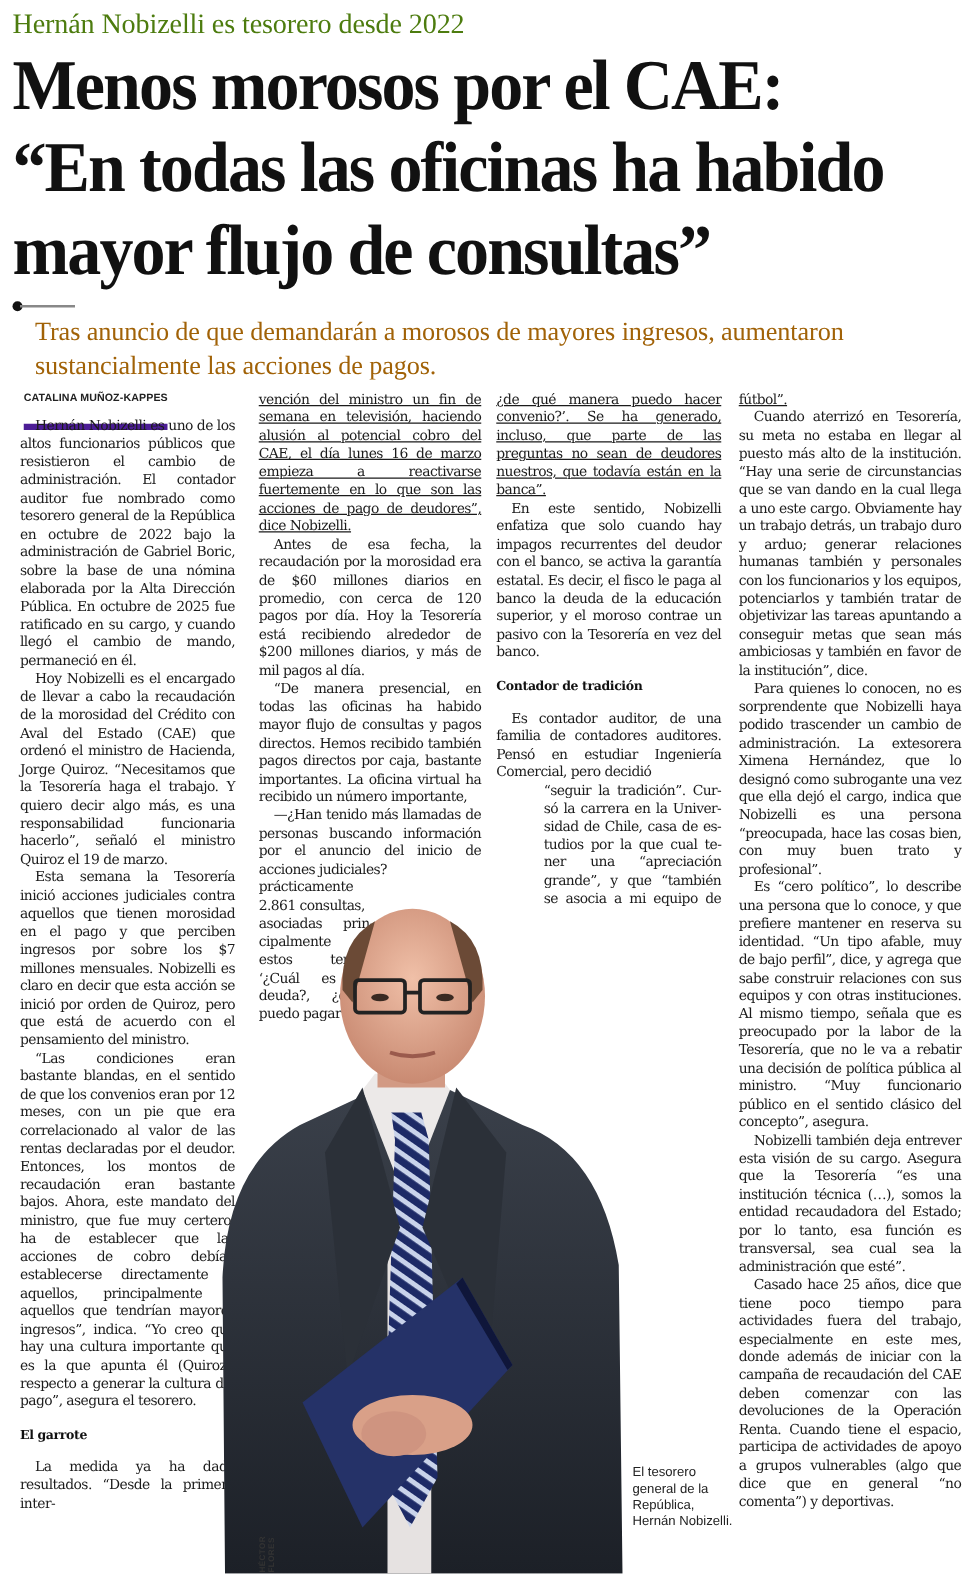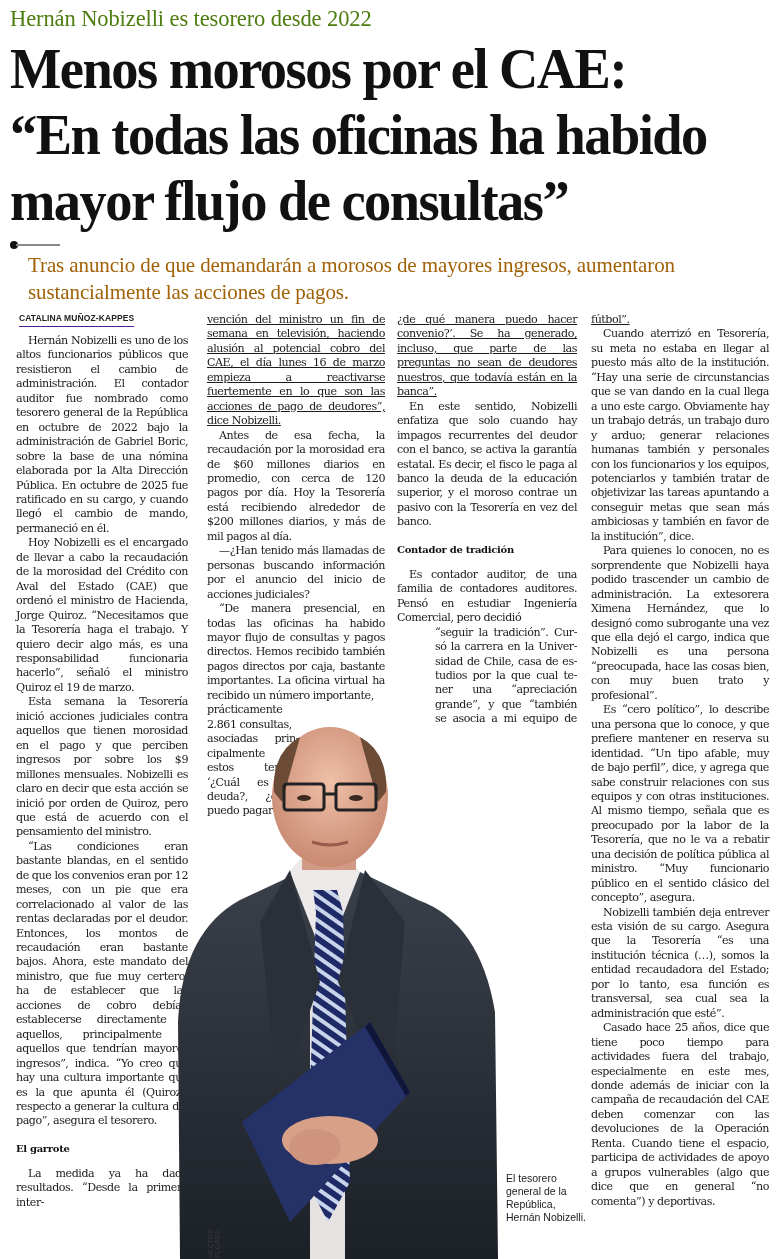--- a/index.html
+++ b/index.html
@@ -5,21 +5,21 @@
   * { margin: 0; padding: 0; box-sizing: border-box; }
   html, body { width: 778px; height: 1259px; background: #ffffff; overflow: hidden; }
   body { position: relative; font-family: "DejaVu Serif", "Liberation Serif", serif; color: #1a1a1a; }
 
   .kicker { position: absolute; left: 10px; top: 6px; font-family: "Liberation Serif", serif; font-size: 22.5px; color: #4d7c0f; letter-spacing: -0.1px; }
   .headline { position: absolute; left: 10px; top: 36px; width: 770px; font-family: "Liberation Serif", serif; font-size: 57px; line-height: 66px; color: #111; letter-spacing: -1.6px; transform: scaleX(0.955); transform-origin: left top; }
   .rule-dot { position: absolute; left: 10px; top: 241px; width: 8px; height: 8px; border-radius: 50%; background: #111; }
   .rule-line { position: absolute; left: 16px; top: 244px; width: 44px; height: 1.5px; background: #888; }
   .deck { position: absolute; left: 28px; top: 252px; width: 740px; font-family: "Liberation Serif", serif; font-size: 21px; line-height: 27px; color: #a16207; letter-spacing: -0.1px; }
 
-  .byline { position: absolute; left: 19px; top: 313px; font-family: "Liberation Sans", sans-serif; font-size: 8.5px; font-weight: bold; color: #222; letter-spacing: 0.1px; border-bottom: 1px solid #4c1d95; padding-bottom: 3px; }
+  .byline { position: absolute; left: 19px; top: 313px; font-family: "Liberation Sans", sans-serif; font-size: 8.5px; font-weight: bold; color: #222; letter-spacing: 0.1px; border-bottom: 5px solid #4c1d95; padding-bottom: 16px; }
 
   .col { position: absolute; font-family: "DejaVu Serif", serif; font-size: 11.1px; line-height: 14.45px; color: #1b1b1b; text-align: justify; letter-spacing: -0.45px; hyphens: manual; }
   .col p { text-indent: 12px; }
   .col p.noindent { text-indent: 0; text-decoration: underline; }
   .col h3 { font-family: "DejaVu Serif", serif; font-size: 10px; font-weight: bold; line-height: 20px; margin: 10px 0 8px 0; letter-spacing: -0.3px; color: #111; }
   .col .ln { display: block; text-align: justify; text-align-last: justify; white-space: nowrap; }
   .col .ln.last { text-align-last: left; }
 
   #c1 { left: 16px; top: 334px; width: 172px; }
   #c2 { left: 207px; top: 313px; width: 178px; }
@@ -44,31 +44,31 @@
 <div class="rule-dot"></div>
 <div class="rule-line"></div>
 
 <p class="deck">Tras anuncio de que demandarán a morosos de mayores ingresos, aumentaron sustancialmente las acciones de pagos.</p>
 
 <div class="byline">CATALINA MUÑOZ-KAPPES</div>
 
 <div id="c1" class="col">
   <p>Hernán Nobizelli es uno de los altos funcionarios públicos que resistieron el cambio de administración. El contador auditor fue nombrado como tesorero general de la República en octubre de 2022 bajo la administración de Gabriel Boric, sobre la base de una nómina elaborada por la Alta Dirección Pública. En octubre de 2025 fue ratificado en su cargo, y cuando llegó el cambio de mando, permaneció en él.</p>
   <p>Hoy Nobizelli es el encargado de llevar a cabo la recaudación de la morosidad del Crédito con Aval del Estado (CAE) que ordenó el ministro de Hacienda, Jorge Quiroz. “Necesitamos que la Tesorería haga el trabajo. Y quiero decir algo más, es una responsabilidad funcionaria hacerlo”, señaló el ministro Quiroz el 19 de marzo.</p>
-  <p>Esta semana la Tesorería inició acciones judiciales contra aquellos que tienen morosidad en el pago y que perciben ingresos por sobre los $9 millones mensuales. Nobizelli es claro en decir que esta acción se inició por orden de Quiroz, pero que está de acuerdo con el pensamiento del ministro.</p>
+  <p>Esta semana la Tesorería inició acciones judiciales contra aquellos que tienen morosidad en el pago y que perciben ingresos por sobre los $7 millones mensuales. Nobizelli es claro en decir que esta acción se inició por orden de Quiroz, pero que está de acuerdo con el pensamiento del ministro.</p>
   <p style="margin-right:0">“Las condiciones eran bastante blandas, en el sentido de que los convenios eran por 12 meses, con un pie que era correlacionado al valor de las rentas declaradas por el deudor. Entonces, los montos de recaudación eran bastante bajos. Ahora, este mandato del ministro, que fue muy certero, ha de establecer que las acciones de cobro debían establecerse directamente a aquellos, principalmente a aquellos que tendrían mayores ingresos”, indica. “Yo creo que hay una cultura importante que es la que apunta él (Quiroz), respecto a generar la cultura del pago”, asegura el tesorero.</p>
   <h3>El garrote</h3>
   <p>La medida ya ha dado resultados. “Desde la primera inter-</p>
 </div>
 
 <div id="c2" class="col">
   <p class="noindent">vención del ministro un fin de semana en televisión, haciendo alusión al potencial cobro del CAE, el día lunes 16 de marzo empieza a reactivarse fuertemente en lo que son las acciones de pago de deudores”, dice Nobizelli.</p>
   <p>Antes de esa fecha, la recaudación por la morosidad era de $60 millones diarios en promedio, con cerca de 120 pagos por día. Hoy la Tesorería está recibiendo alrededor de $200 millones diarios, y más de mil pagos al día.</p>
+  <p>“De manera presencial, en todas las oficinas ha habido mayor flujo de consultas y pagos directos. Hemos recibido también pagos directos por caja, bastante importantes. La oficina virtual ha recibido un número importante,</p>
   <p>—¿Han tenido más llamadas de personas buscando información por el anuncio del inicio de acciones judiciales?</p>
-  <p>“De manera presencial, en todas las oficinas ha habido mayor flujo de consultas y pagos directos. Hemos recibido también pagos directos por caja, bastante importantes. La oficina virtual ha recibido un número importante,</p>
   <div style="width:92px">
     <span class="ln">prácticamente</span>
     <span class="ln last">2.861 consultas,</span>
     <span class="ln">asociadas prin-</span>
     <span class="ln">cipalmente a</span>
     <span class="ln">estos temas:</span>
     <span class="ln">‘¿Cuál es mi</span>
     <span class="ln">deuda?, ¿cómo</span>
     <span class="ln last">puedo pagar? y</span>
   </div>

